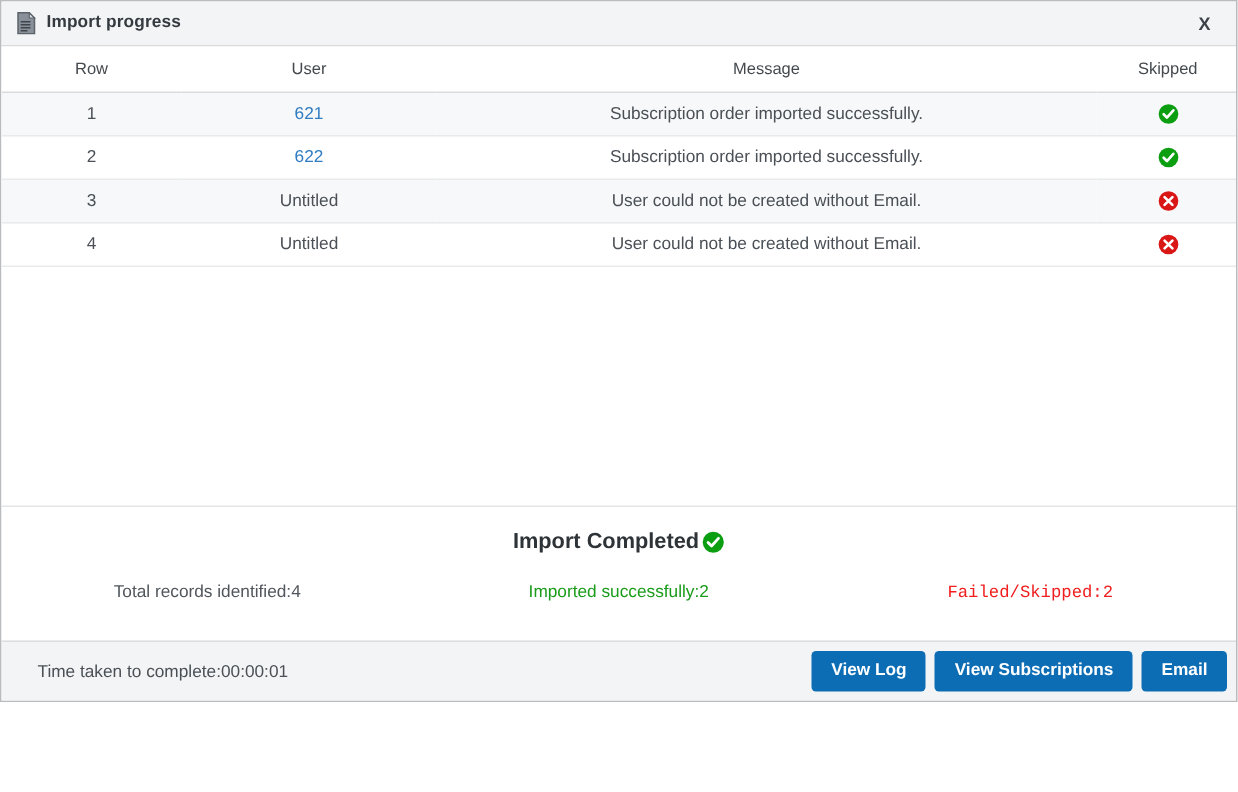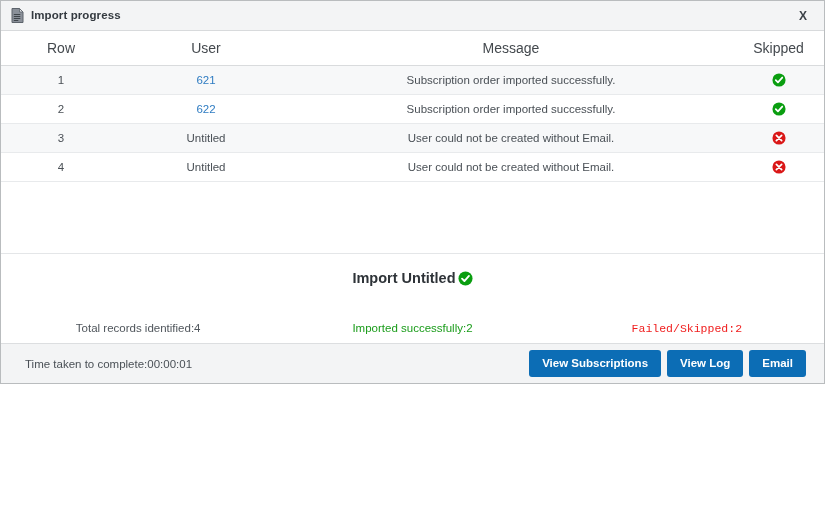--- a/index.html
+++ b/index.html
@@ -13,21 +13,21 @@
     overflow: hidden;
     background: #ffffff;
     font-family: "Liberation Sans", sans-serif;
     color: #3b4044;
     -webkit-font-smoothing: antialiased;
   }
 
   .dialog {
     position: relative;
     width: 825px;
-    height: 384px;
+    height: 468px;
     box-sizing: border-box;
     display: flex;
     flex-direction: column;
     background: #ffffff;
     border: 1px solid #b9bcbe;
   }
 
   
   .titlebar {
     height: 30px;
@@ -76,21 +76,21 @@
     flex-direction: column;
   }
   table.grid {
     width: 100%;
     border-collapse: collapse;
     table-layout: fixed;
     font-size: 11.5px;
   }
   table.grid th {
     font-weight: normal;
-    font-size: 14px;
+    font-size: 11px;
     color: #44494e;
     padding: 9px 0 9px 0;
     border-bottom: 1px solid #d9dbdd;
     background: #ffffff;
     text-align: center;
   }
   table.grid td {
     padding: 7px 0 7px 0;
     border-bottom: 1px solid #e8eaec;
     text-align: center;
@@ -141,41 +141,41 @@
     display: flex;
     align-items: center;
     justify-content: center;
     gap: 2px;
     line-height: 1;
   }
   .summary-title .badge { width: 15px; height: 15px; }
 
   .stats {
     display: flex;
-    margin-top: 36px;
+    margin-top: 20px;
     font-size: 11.5px;
     justify-content: center;
   }
   .stat {
     flex: 1 1 33.333%;
     text-align: center;
   }
   .stat-total   { color: #50565c; }
   .stat-success { color: #1a9c1a; }
   .stat-failed  { color: #f01e1e; font-family: Liberation Mono, monospace; }
 
   
   .footer {
     height: 40px;
     min-height: 40px;
     background: #f3f4f5;
     border-top: 1px solid #dcdee0;
     display: flex;
     align-items: center;
-    padding: 0 18px 0 24px;
+    padding: 0 6px 0 24px;
     box-sizing: border-box;
   }
   .footer-text {
     font-size: 11.5px;
     color: #4a5056;
   }
   .footer-spacer { flex: 1 1 auto; }
   .btn-group {
     display: flex;
     align-items: center;
@@ -272,38 +272,38 @@
                   <path d="M5 5 L11 11 M11 5 L5 11" fill="none" stroke="#ffffff" stroke-width="2" stroke-linecap="round"></path>
                 </svg></span></td>
           </tr>
         </tbody>
     </table>
     <div class="filler"></div>
   </div>
 
   <div class="summary">
     <div class="summary-title">
-      <span>Import Untitled</span>
+      <span>Import Completed</span>
       <span>
         <svg class="badge" viewBox="0 0 16 16" xmlns="http://www.w3.org/2000/svg">
           <circle cx="8" cy="8" r="7.5" fill="#0a9e10"></circle>
           <path d="M4.3 8.2 L6.8 10.7 L11.7 5.2" fill="none" stroke="#ffffff" stroke-width="2" stroke-linecap="round" stroke-linejoin="round"></path>
         </svg>
       </span>
     </div>
     <div class="stats">
       <div class="stat stat-total">Total records identified:4</div>
       <div class="stat stat-success">Imported successfully:2</div>
       <div class="stat stat-failed">Failed/Skipped:2</div>
     </div>
   </div>
 
   <div class="footer">
     <span class="footer-text">Time taken to complete:00:00:01</span>
     <span class="footer-spacer"></span>
     <div class="btn-group" id="footer-buttons">
+        <button class="btn">View Log</button>
         <button class="btn">View Subscriptions</button>
-        <button class="btn">View Log</button>
         <button class="btn">Email</button>
       </div>
   </div>
 
 </div>
 
 </body></html>

